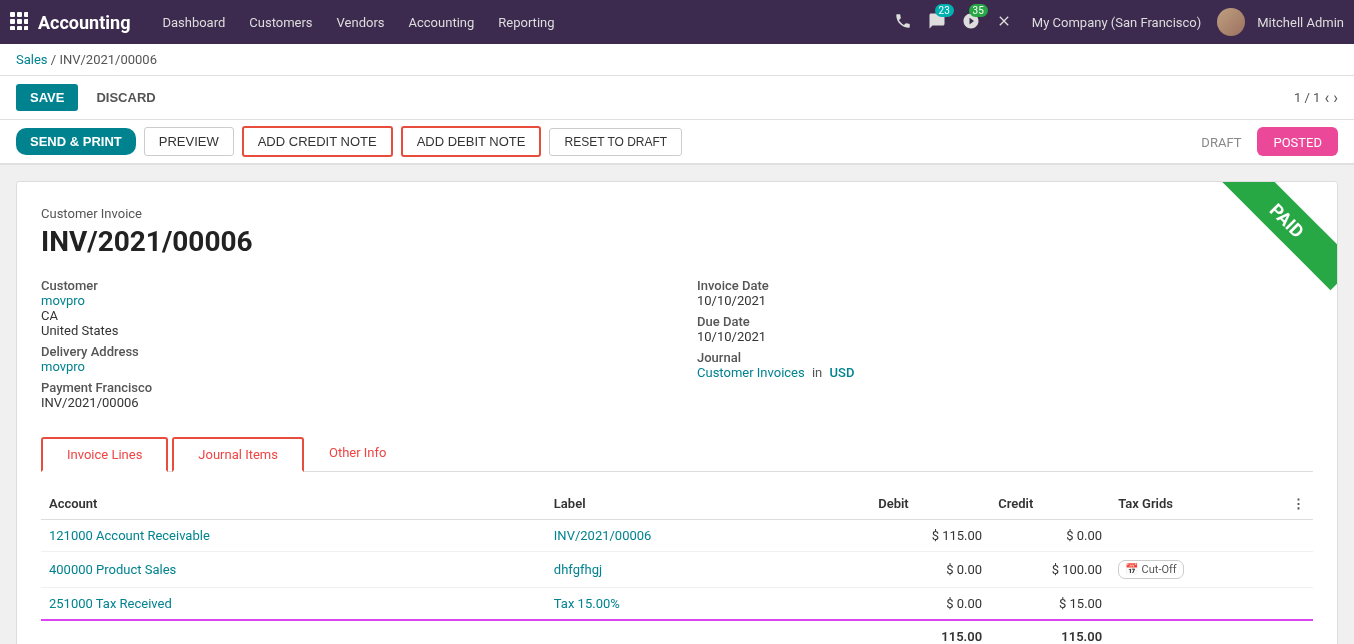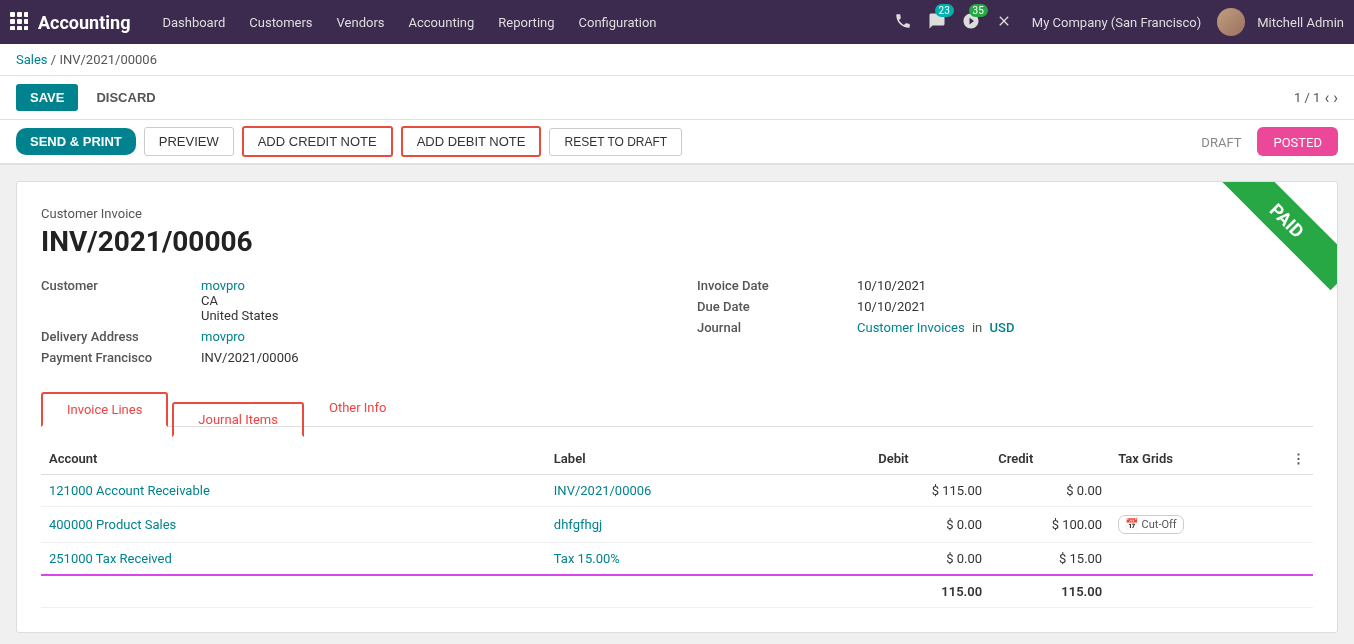--- a/index.html
+++ b/index.html
@@ -132,21 +132,21 @@
       text-align: center;
     }
 
     .invoice-type { color: #555; font-size: 13px; margin-bottom: 4px; }
     .invoice-number { font-size: 28px; font-weight: bold; color: #222; margin-bottom: 20px; }
 
     .invoice-details { display: flex; gap: 40px; margin-bottom: 20px; }
     .invoice-left { flex: 1; }
     .invoice-right { flex: 1; }
 
-    .field-row { display: flex; margin-bottom: 6px; }
+    .field-row { display: flex; margin-bottom: 6px; flex-direction: column; }
     .field-label { width: 160px; color: #555; font-weight: 500; flex-shrink: 0; }
     .field-value { color: #00838f; }
     .field-value.black { color: #333; }
     .field-value .sub { color: #333; display: block; }
 
     
     .tabs {
       display: flex;
       border-bottom: 1px solid #ddd;
       margin-bottom: 16px;
@@ -212,21 +212,20 @@
         <rect x="7" y="14" width="5" height="5" rx="1"></rect>
         <rect x="14" y="14" width="5" height="5" rx="1"></rect>
     </svg>
   </span>
   <span class="brand">Accounting</span>
   <span class="nav-item">Dashboard</span>
   <span class="nav-item">Customers</span>
   <span class="nav-item">Vendors</span>
   <span class="nav-item">Accounting</span>
   <span class="nav-item">Reporting</span>
-  <span class="nav-item">Configuration</span>
   <div class="spacer"></div>
   <div class="nav-icons">
     <div class="icon-btn">
       <svg width="18" height="18" viewBox="0 0 24 24" fill="#ddd">
           <path d="M6.6 10.8c1.4 2.8 3.8 5.1 6.6 6.6l2.2-2.2c.3-.3.7-.4 1-.2 1.1.4 2.3.6 3.6.6.6 0 1 .4 1 1V20c0 .6-.4 1-1 1-9.4 0-17-7.6-17-17 0-.6.4-1 1-1h3.5c.6 0 1 .4 1 1 0 1.3.2 2.5.6 3.6.1.3 0 .7-.2 1L6.6 10.8z"></path>
         </svg>
     </div>
     <div class="icon-btn" style="position:relative">
       <svg width="18" height="18" viewBox="0 0 24 24" fill="#ddd">
           <path d="M20 2H4c-1.1 0-2 .9-2 2v18l4-4h14c1.1 0 2-.9 2-2V4c0-1.1-.9-2-2-2z"></path>
@@ -324,21 +323,21 @@
             <span style="color:#00838f;cursor:pointer;">Customer Invoices</span>
             <span class="in-text">in</span>
             <span class="usd-text">USD</span>
           </span>
         </div>
       </div>
     </div>
 
     <div class="tabs">
       <div class="tab" style="border: 2px solid #e74c3c; border-bottom: 2px solid #fff; position: relative; top: 1px;">Invoice Lines</div>
-      <div class="tab" style="border: 2px solid #e74c3c; border-bottom: 2px solid #fff; position: relative; top: 11px; margin-left: 4px;">Journal Items</div>
+      <div class="tab" style="border: 2px solid #e74c3c; border-bottom: 2px solid #fff; position: relative; top: 1px; margin-left: 4px;">Journal Items</div>
       <div class="tab">Other Info</div>
     </div>
 
     <table class="journal-table">
       <thead>
         <tr>
           <th>Account</th>
           <th>Label</th>
           <th class="col-debit">Debit</th>
           <th class="col-credit">Credit</th>

